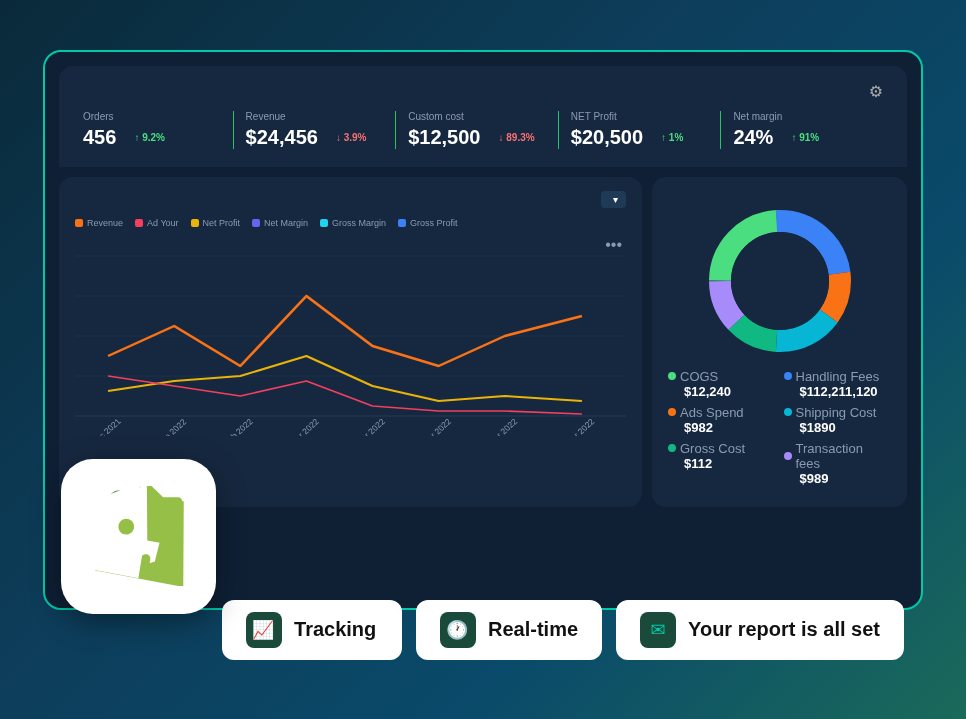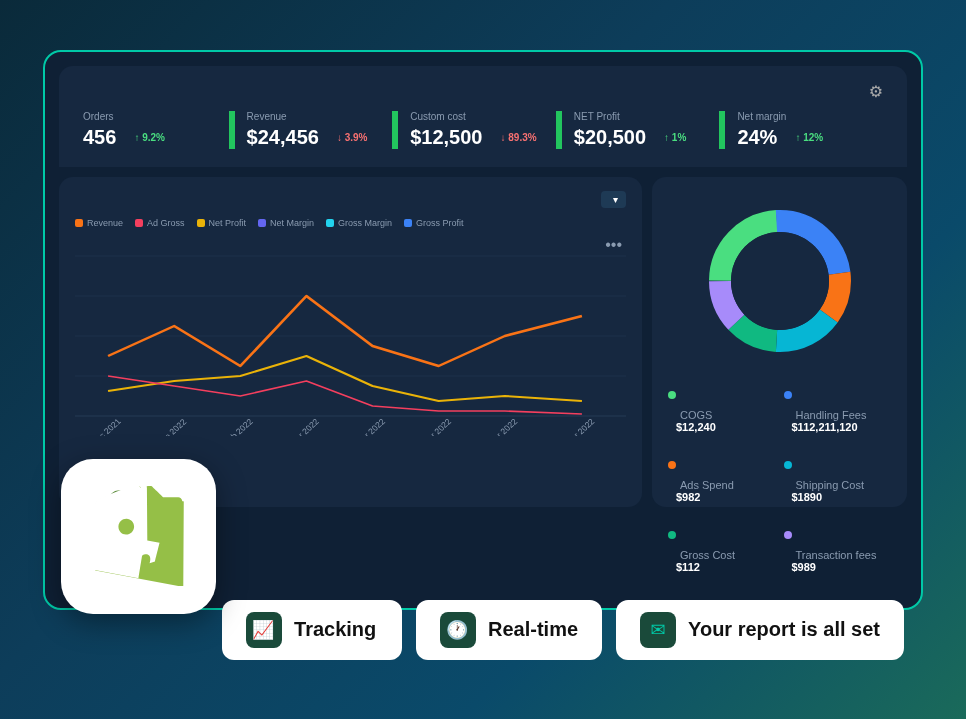--- a/index.html
+++ b/index.html
@@ -53,21 +53,21 @@
       color: #aaa;
       font-size: 16px;
     }
     .metrics-row {
       display: flex;
       gap: 0;
     }
     .metric {
       flex: 1;
       padding: 0 12px;
-      border-right: 6px solid #22c55e;
+      border-right: 1px solid #22c55e;
     }
     .metric:first-child { padding-left: 0; }
     .metric:last-child { border-right: none; }
     .metric-label {
       color: #8a9bb0;
       font-size: 10px;
       margin-bottom: 4px;
     }
     .metric-value-row {
       display: flex;
@@ -216,28 +216,27 @@
       gap: 4px;
     }
     .cost-dot {
       width: 8px;
       height: 8px;
       border-radius: 50%;
       flex-shrink: 0;
     }
     .cost-legend-name {
       color: #8a9bb0;
-      font-size: 11px;
-      margin-top: 40px;
+      font-size: 13px;
     }
     .cost-legend-value {
       color: #fff;
-      font-size: 11px;
+      font-size: 13px;
       font-weight: 600;
-      margin-left: 8px;
+      margin-left: 16px;
     }
 
     
     .shopify-logo {
       position: absolute;
       left: 18px;
       bottom: 56px;
       width: 155px;
       height: 155px;
       background: #fff;
@@ -334,21 +333,21 @@
       <div class="metric-label">NET Profit</div>
       <div class="metric-value-row">
         <span class="metric-value">$20,500</span>
         <span class="metric-change up">↑ 1%</span>
       </div>
     </div>
           <div class="metric">
       <div class="metric-label">Net margin</div>
       <div class="metric-value-row">
         <span class="metric-value">24%</span>
-        <span class="metric-change up">↑ 12%</span>
+        <span class="metric-change up">↑ 91%</span>
       </div>
     </div>
         </div>
     </div>
 
     <div class="bottom-row">
 
       <div class="performance-panel">
         <div class="perf-header">
           <span class="perf-title"></span>
@@ -360,21 +359,21 @@
             </span>
           </div>
         </div>
         <div class="legend-row" id="legend-row">
             <div class="legend-item">
       <span class="legend-dot" style="background:#f97316"></span>
       <span>Revenue</span>
     </div>
             <div class="legend-item">
       <span class="legend-dot" style="background:#f43f5e"></span>
-      <span>Ad Gross</span>
+      <span>Ad Your</span>
     </div>
             <div class="legend-item">
       <span class="legend-dot" style="background:#eab308"></span>
       <span>Net Profit</span>
     </div>
             <div class="legend-item">
       <span class="legend-dot" style="background:#6366f1"></span>
       <span>Net Margin</span>
     </div>
             <div class="legend-item">

